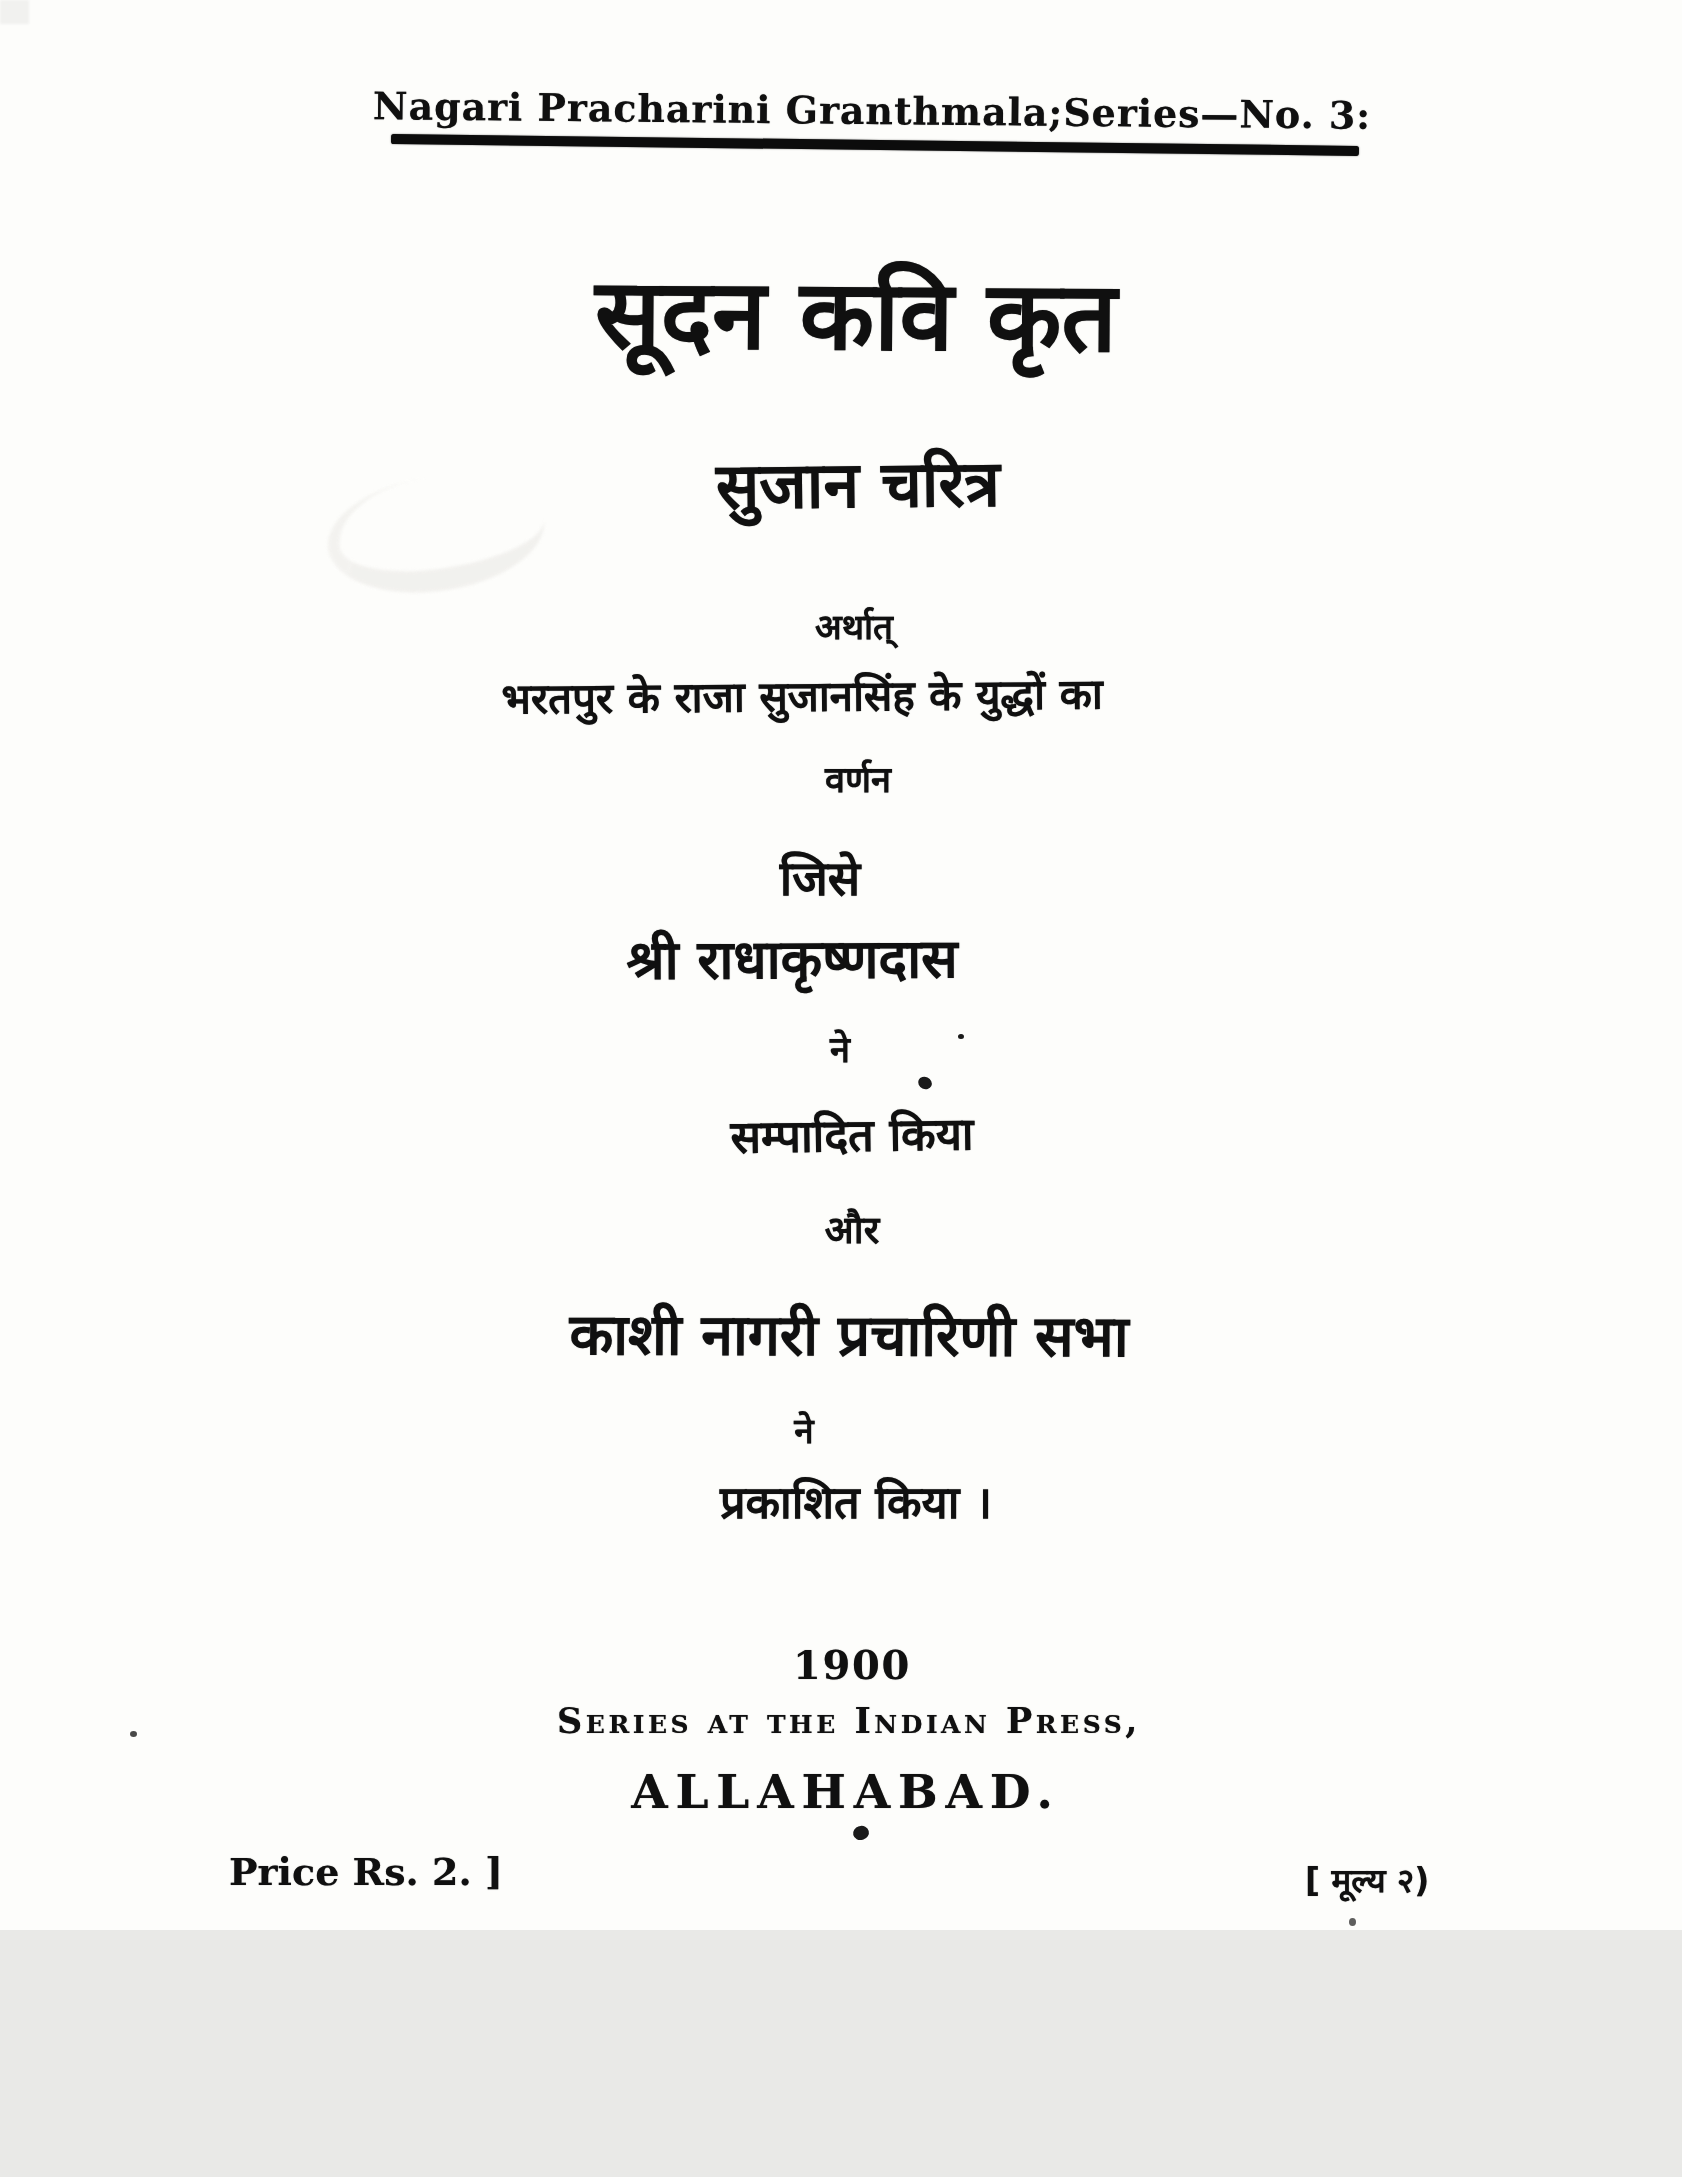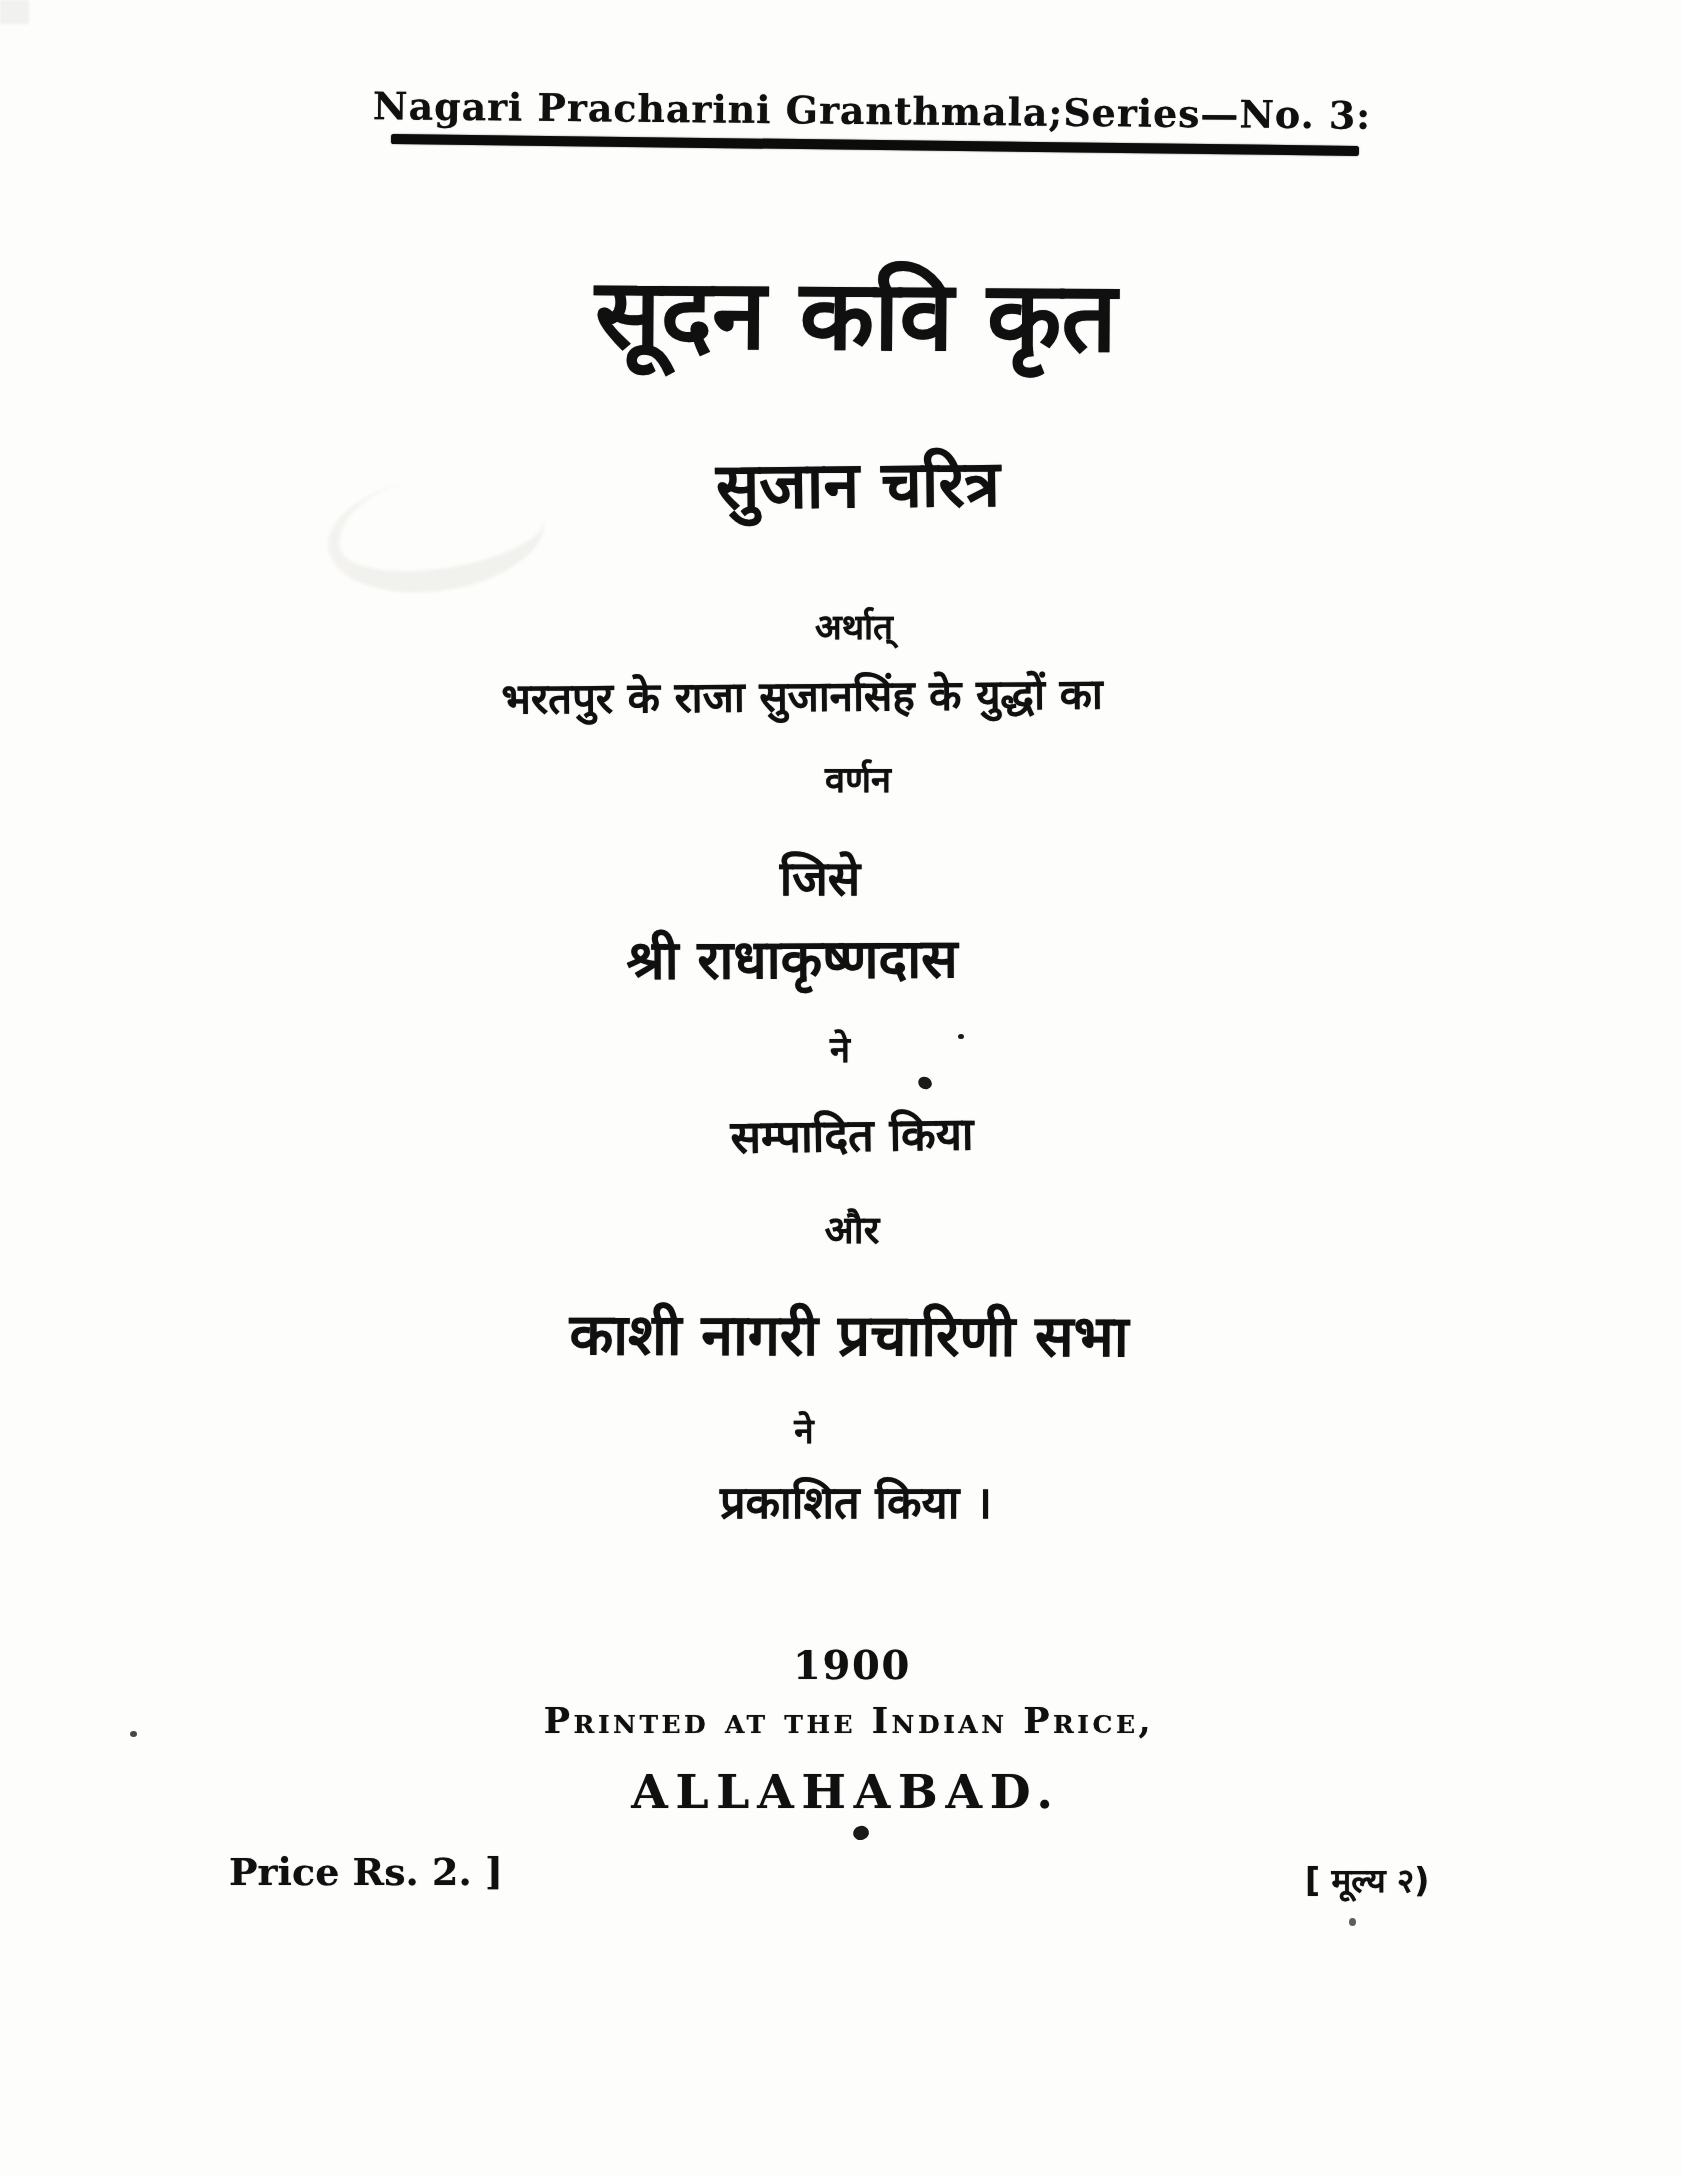--- a/index.html
+++ b/index.html
@@ -3,21 +3,21 @@
 <meta charset="utf-8">
 <style>
   html, body {
     margin: 0;
     padding: 0;
     background: #e9e9e7;
   }
   .page {
     position: relative;
     width: 1683px;
-    height: 2177px;
+    height: 1930px;
     margin: 0 auto;
     background: #fdfdfb;
     overflow: hidden;
     color: #101010;
     font-family: "DejaVu Sans", sans-serif;
   }
   .line {
     position: absolute;
     white-space: nowrap;
     font-weight: bold;
@@ -118,21 +118,21 @@
   <div class="line centered jise">जिसे</div>
   <div class="line editor-name">श्री राधाकृष्णदास</div>
   <div class="line centered ne-1">ने</div>
   <div class="line edited">सम्पादित किया</div>
   <div class="line centered aur">और</div>
   <div class="line publisher">काशी नागरी प्रचारिणी सभा</div>
   <div class="line centered ne-2">ने</div>
   <div class="line centered published">प्रकाशित किया ।</div>
 
   <div class="line centered serif year">1900</div>
-  <div class="line centered serif printer">Printed at the Indian Price,</div>
+  <div class="line centered serif printer">Series at the Indian Press,</div>
   <div class="line centered serif city">ALLAHABAD.</div>
 
   <div class="price-left serif">Price Rs. 2. ]</div>
   <div class="price-right">[ मूल्य २)</div>
 
   <div class="speck s1"></div>
   <div class="speck s2"></div>
   <div class="speck s3"></div>
   <div class="speck s4"></div>
   <div class="speck s5"></div>

